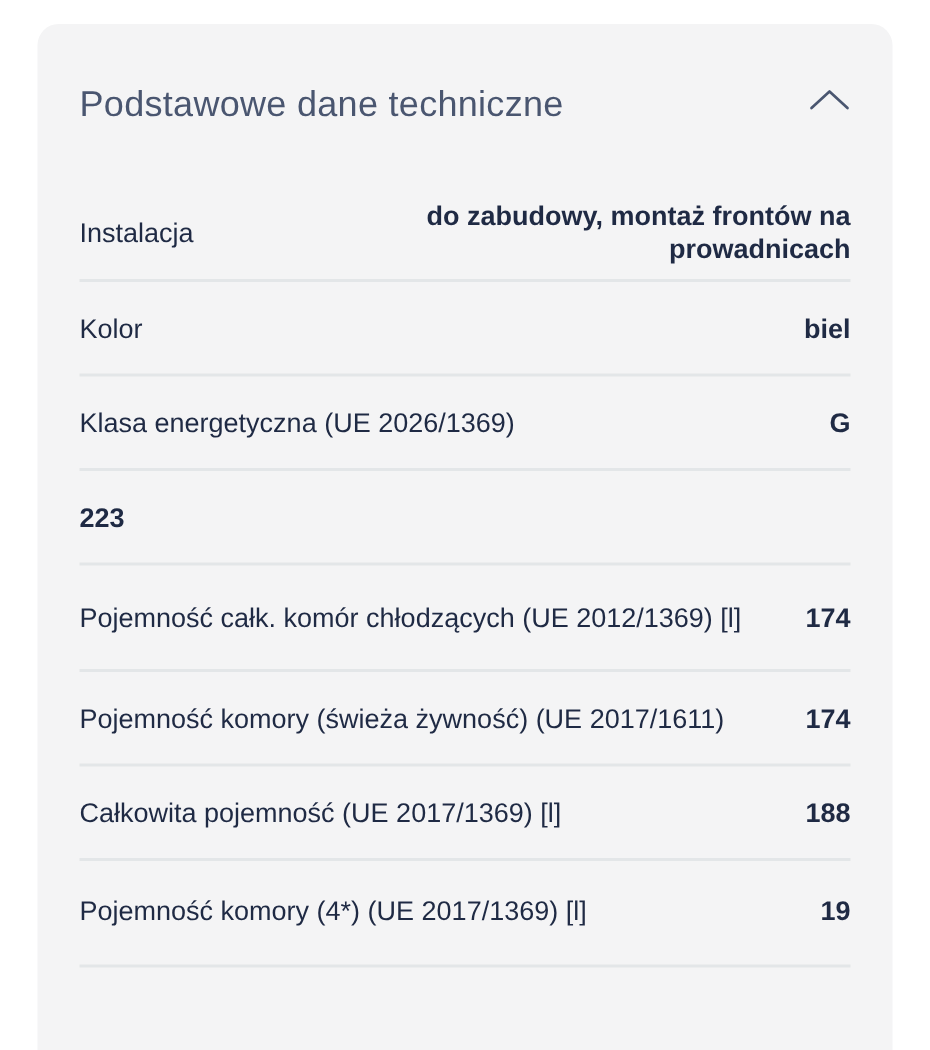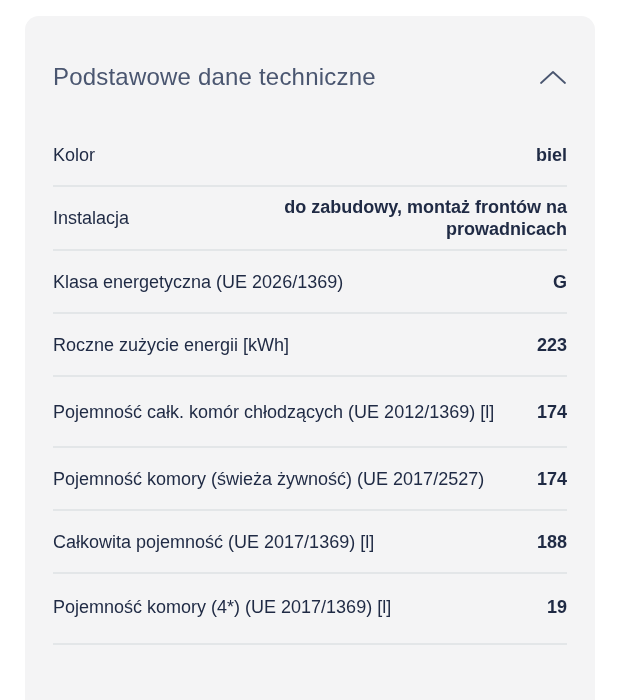--- a/index.html
+++ b/index.html
@@ -12,21 +12,21 @@
   .card {
     position: absolute;
     left: 25px; top: 16px;
     width: 570px; height: 720px;
     background: #f4f4f5;
     border-radius: 14px;
   }
   .header {
     position: absolute;
     left: 28px; right: 28px; top: 40px; height: 42px;
-    display: flex; align-items: center; justify-content: space-between;
+    display: flex; justify-content: space-between;
     cursor: pointer;
   }
   .title {
     font-size: 24px;
     color: #4a5670;
     letter-spacing: 0.2px;
   }
   .chevron {
     width: 28px; height: 20px; display: flex; align-items: center; justify-content: center;
   }
@@ -61,42 +61,41 @@
   <div class="header">
     <span class="title">Podstawowe dane techniczne</span>
     <span class="chevron">
       <svg width="28" height="16" viewBox="0 0 28 16">
         <polyline points="2,14 14,3 26,14" fill="none" stroke="#4a5670" stroke-width="1.8" stroke-linejoin="round" stroke-linecap="round"></polyline>
       </svg>
     </span>
   </div>
 
   <div class="rows">
+    <div class="row wrap-value h80" style="height:64px;margin-top:0;">
+      <span class="label">Instalacja</span>
+      <span class="value">do zabudowy, montaż frontów na prowadnicach</span>
+    </div>
     <div class="row h64">
       <span class="label">Kolor</span>
       <span class="value">biel</span>
-    </div>
-    <div class="row wrap-value h80" style="height:64px;margin-top:0;">
-      <span class="label">Instalacja</span>
-      <span class="value">do zabudowy, montaż frontów na prowadnicach</span>
     </div>
     <div class="row h64">
       <span class="label">Klasa energetyczna (UE 2026/1369)</span>
       <span class="value">G</span>
     </div>
     <div class="row h64">
-      <span class="label">Roczne zużycie energii [kWh]</span>
       <span class="value">223</span>
     </div>
     <div class="row wrap-label h72">
       <span class="label">Pojemność całk. komór chłodzących (UE 2012/1369) [l]</span>
       <span class="value">174</span>
     </div>
     <div class="row h64">
-      <span class="label">Pojemność komory (świeża żywność) (UE 2017/2527)</span>
+      <span class="label">Pojemność komory (świeża żywność) (UE 2017/1611)</span>
       <span class="value">174</span>
     </div>
     <div class="row h64">
       <span class="label">Całkowita pojemność (UE 2017/1369) [l]</span>
       <span class="value">188</span>
     </div>
     <div class="row spacer-row" style="align-items:flex-start;padding-top:22px;">
       <span class="label">Pojemność komory (4*) (UE 2017/1369) [l]</span>
       <span class="value">19</span>
     </div>

